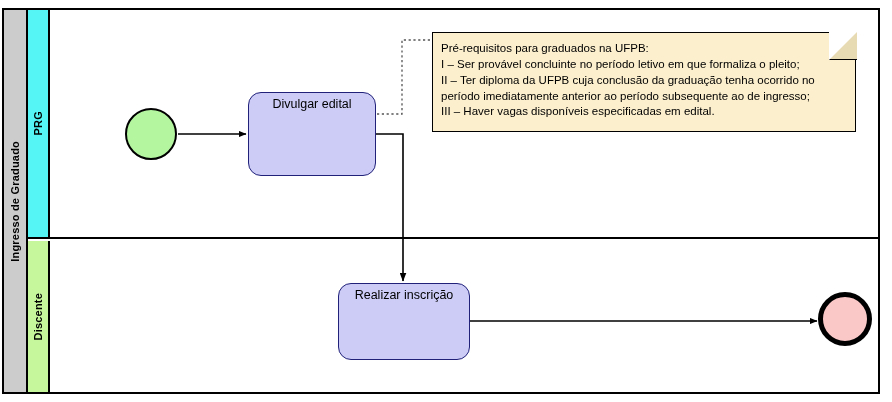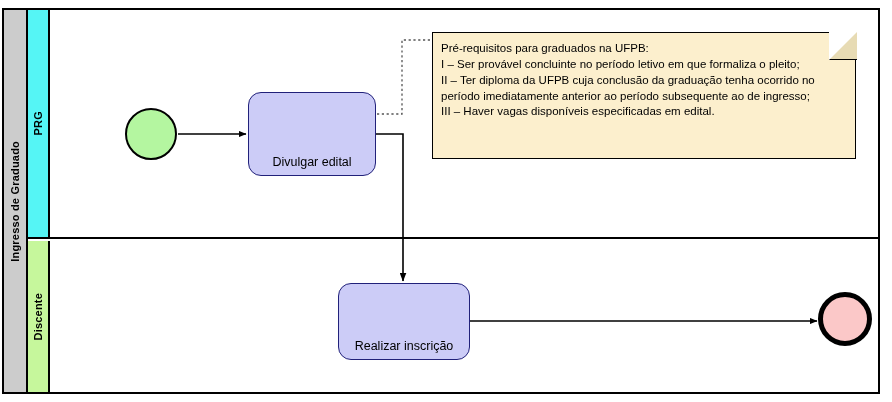--- a/index.html
+++ b/index.html
@@ -122,21 +122,21 @@
   }
 
   
   .task {
     position: absolute;
     background: #ccccf7;
     border: 1.5px solid #21217a;
     border-radius: 13px;
     box-sizing: border-box;
     display: flex;
-    align-items: flex-end;
+    align-items: flex-start;
     justify-content: center;
     text-align: center;
     font-size: 12.5px;
     color: #000000;
     padding: 4px 8px;
     line-height: 1.25;
   }
   .task-divulgar {
     left: 248px;
     top: 92px;
@@ -149,21 +149,21 @@
     width: 132px;
     height: 77px;
   }
 
   
   .note {
     position: absolute;
     left: 432px;
     top: 32px;
     width: 424px;
-    height: 127px;
+    height: 100px;
     background: #fcefcd;
     border: 1.5px solid #000000;
     box-sizing: border-box;
     padding: 8px 10px 6px 8px;
     font-size: 11.5px;
     color: #000000;
     line-height: 1.38;
   }
   .note-fold {
     position: absolute;

